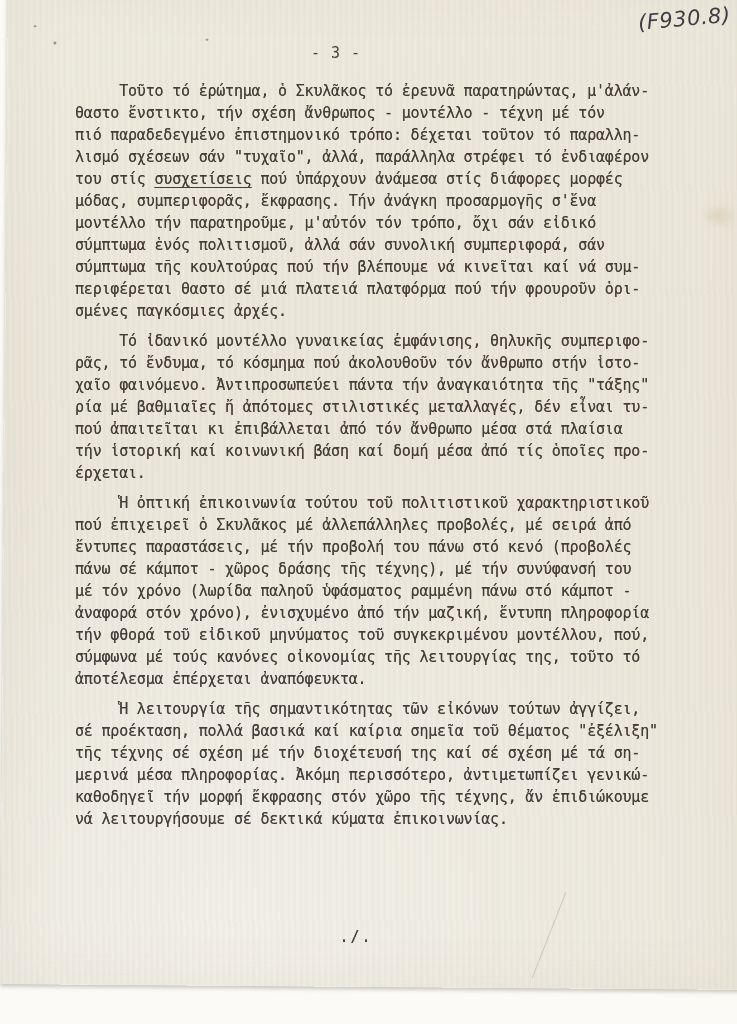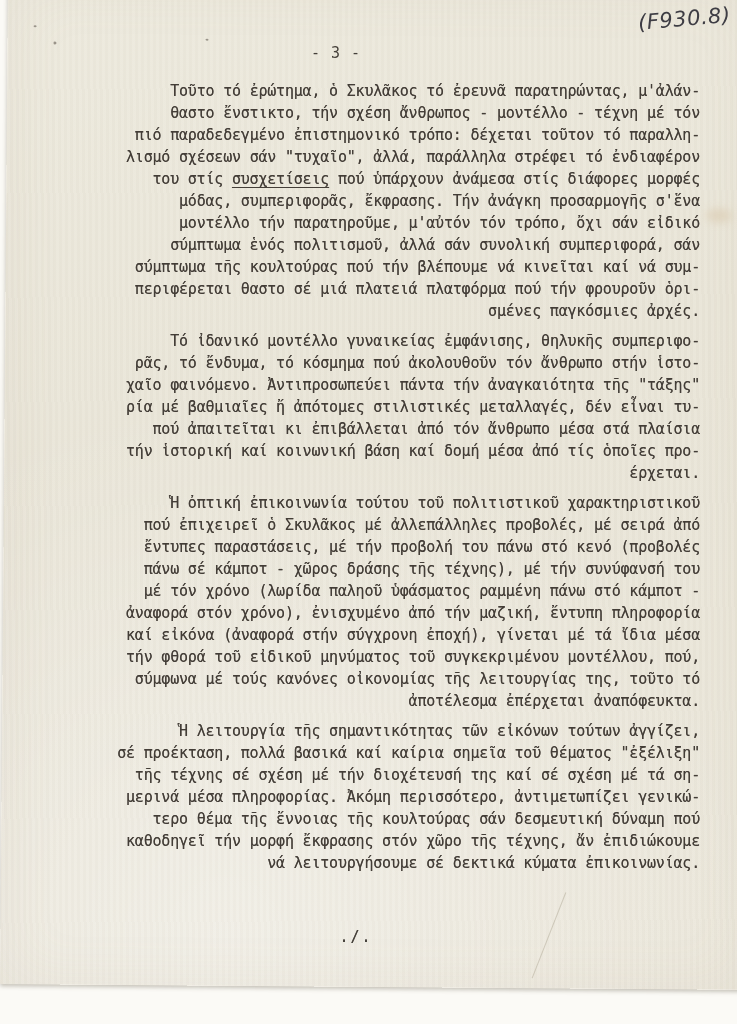--- a/index.html
+++ b/index.html
@@ -34,21 +34,21 @@
     font-size:21px;color:#3e3d44;transform:rotate(-5deg);
     letter-spacing:0.5px;
   }
   .body-text{
     position:absolute;left:75px;top:80px;width:625px;
     font-size:15px;line-height:22px;color:#433d37;
     letter-spacing:-0.2px;
     text-shadow:0 0 0.5px rgba(67,61,55,0.7);
   }
   .paragraph{margin:0 0 8px 0;}
-  .line{white-space:pre;height:22px;text-align:right;}
+  .line{white-space:pre;height:22px;}
   .underline{text-decoration:underline;text-underline-offset:3px;text-decoration-thickness:1px;}
   .footer-mark{
     position:absolute;left:316px;top:928px;width:80px;text-align:center;
     font-size:15px;color:#45403a;letter-spacing:2px;
     text-shadow:0 0 0.5px rgba(67,61,55,0.7);
   }
 </style>
 </head>
 <body>
 
@@ -88,30 +88,28 @@
         <div class="line">τήν ἱστορική καί κοινωνική βάση καί δομή μέσα ἀπό τίς ὁποῖες προ-</div>
         <div class="line">έρχεται.</div>
       </div>
       <div class="paragraph">
         <div class="line">     Ἡ ὀπτική ἐπικοινωνία τούτου τοῦ πολιτιστικοῦ χαρακτηριστικοῦ</div>
         <div class="line">πού ἐπιχειρεῖ ὁ Σκυλᾶκος μέ ἀλλεπάλληλες προβολές, μέ σειρά ἀπό</div>
         <div class="line">ἔντυπες παραστάσεις, μέ τήν προβολή του πάνω στό κενό (προβολές</div>
         <div class="line">πάνω σέ κάμποτ - χῶρος δράσης τῆς τέχνης), μέ τήν συνύφανσή του</div>
         <div class="line">μέ τόν χρόνο (λωρίδα παληοῦ ὑφάσματος ραμμένη πάνω στό κάμποτ -</div>
         <div class="line">ἀναφορά στόν χρόνο), ἐνισχυμένο ἀπό τήν μαζική, ἔντυπη πληροφορία</div>
-        <div class="line">καί εἰκόνα (ἀναφορά στήν σύγχρονη ἐποχή), γίνεται μέ τά ἴδια μέσα</div>
         <div class="line">τήν φθορά τοῦ εἰδικοῦ μηνύματος τοῦ συγκεκριμένου μοντέλλου, πού,</div>
         <div class="line">σύμφωνα μέ τούς κανόνες οἰκονομίας τῆς λειτουργίας της, τοῦτο τό</div>
         <div class="line">ἀποτέλεσμα ἐπέρχεται ἀναπόφευκτα.</div>
       </div>
       <div class="paragraph">
         <div class="line">     Ἡ λειτουργία τῆς σημαντικότητας τῶν εἰκόνων τούτων ἀγγίζει,</div>
         <div class="line">σέ προέκταση, πολλά βασικά καί καίρια σημεῖα τοῦ θέματος "ἐξέλιξη"</div>
         <div class="line">τῆς τέχνης σέ σχέση μέ τήν διοχέτευσή της καί σέ σχέση μέ τά ση-</div>
         <div class="line">μερινά μέσα πληροφορίας. Ἀκόμη περισσότερο, ἀντιμετωπίζει γενικώ-</div>
-        <div class="line">τερο θέμα τῆς ἔννοιας τῆς κουλτούρας σάν δεσμευτική δύναμη πού</div>
         <div class="line">καθοδηγεῖ τήν μορφή ἔκφρασης στόν χῶρο τῆς τέχνης, ἄν ἐπιδιώκουμε</div>
         <div class="line">νά λειτουργήσουμε σέ δεκτικά κύματα ἐπικοινωνίας.</div>
       </div>
     </div>
 
   <div class="footer-mark">./.</div>
 </div>
 
 </body></html>

